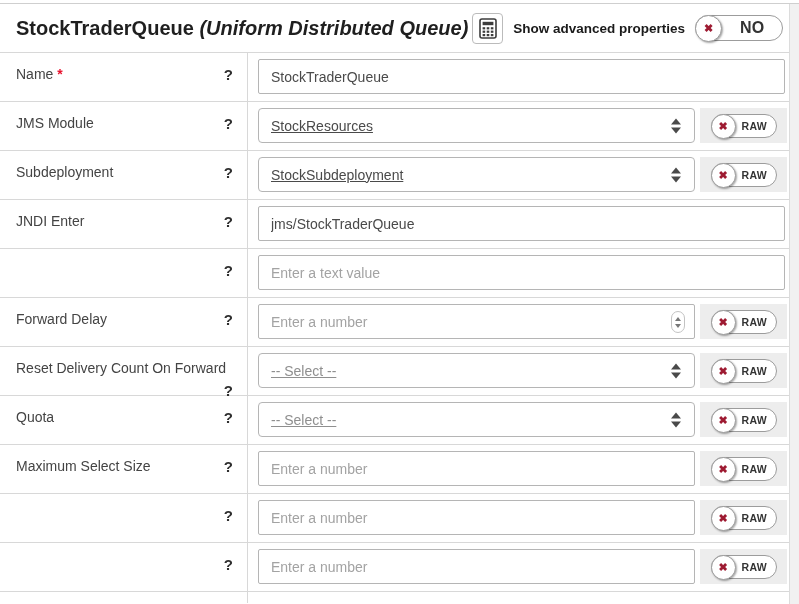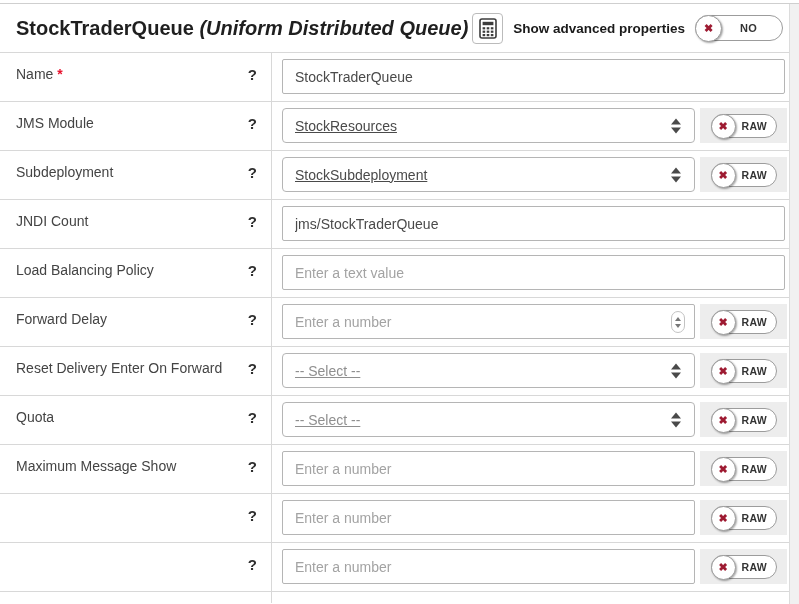--- a/index.html
+++ b/index.html
@@ -23,28 +23,28 @@
   
   .pill { position:relative; display:flex; align-items:center; background:#fff;
           border:1px solid #9c9c9c; border-radius:999px; cursor:pointer; }
   .pill .knob { position:absolute; left:-1px; top:-1px; background:#fff; border:1px solid #9c9c9c;
                 border-radius:50%; display:flex; align-items:center; justify-content:center;
                 box-shadow:1px 1px 2px rgba(0,0,0,.35); }
   .pill .xmark { color:#9e1b32; font-size:11px; font-weight:bold; line-height:1; }
   .pill .pill-label { font-weight:bold; color:#333; letter-spacing:.3px; }
   .toggle-lg { width:88px; height:26px; }
   .toggle-lg .knob { width:27px; height:27px; }
-  .toggle-lg .pill-label { font-size:11px; margin-left:44px;text-align:center; }
+  .toggle-lg .pill-label { font-size:16px; margin-left:44px;text-align:center; }
   .toggle-sm { width:66px; height:24px; }
   .toggle-sm .knob { width:25px; height:25px; }
   .toggle-sm .pill-label { font-size:10.5px; margin-left:30px; }
 
   
   .row { display:flex; height:49px; border-bottom:1px solid #d8d8d8; }
-  .label-cell { width:272px; border-right:1px solid #d8d8d8; padding:13px 14px 0 16px;
+  .label-cell { width:248px; border-right:1px solid #d8d8d8; padding:13px 14px 0 16px;
                 display:flex; flex-wrap:wrap; align-content:flex-start; row-gap:6px; }
   .label { font-size:14px; color:#444; }
   .req { color:#e8112d; font-weight:bold; }
   .help { margin-left:auto; font-size:15px; font-weight:bold; color:#2e2e2e; cursor:pointer; }
   .field-cell { position:relative; flex:1; }
 
   .control { position:absolute; top:6px; height:35px; }
   .control.full { left:10px; right:4px; }
   .control.short { left:10px; right:94px; }
   input.control { border:1px solid #b5b5b5; border-radius:2px; padding:0 12px;
@@ -166,30 +166,29 @@
               <span class="knob">
                 <span class="xmark">✖</span>
               </span>
               <span class="pill-label">RAW</span>
             </button>
           </div>
         </div>
       </div>
       <div class="row">
         <div class="label-cell">
-          <span class="label">JNDI Count</span>
+          <span class="label">JNDI Enter</span>
           <span class="help">?</span>
         </div>
         <div class="field-cell">
           <input type="text" class="control input full" value="jms/StockTraderQueue" style="">
         </div>
       </div>
       <div class="row">
         <div class="label-cell">
-          <span class="label">Load Balancing Policy</span>
           <span class="help">?</span>
         </div>
         <div class="field-cell">
           <input type="text" class="control input full" placeholder="Enter a text value" style="">
         </div>
       </div>
       <div class="row">
         <div class="label-cell">
           <span class="label">Forward Delay</span>
           <span class="help">?</span>
@@ -205,21 +204,21 @@
               <span class="knob">
                 <span class="xmark">✖</span>
               </span>
               <span class="pill-label">RAW</span>
             </button>
           </div>
         </div>
       </div>
       <div class="row">
         <div class="label-cell">
-          <span class="label">Reset Delivery Enter On Forward</span>
+          <span class="label">Reset Delivery Count On Forward</span>
           <span class="help">?</span>
         </div>
         <div class="field-cell">
           <div class="control select short">
             <span class="sel-value ph">-- Select --</span>
             <span class="sel-arrows">
               <i class="tri-up"></i>
               <i class="tri-down"></i>
             </span>
           </div>
@@ -251,21 +250,21 @@
               <span class="knob">
                 <span class="xmark">✖</span>
               </span>
               <span class="pill-label">RAW</span>
             </button>
           </div>
         </div>
       </div>
       <div class="row">
         <div class="label-cell">
-          <span class="label">Maximum Message Show</span>
+          <span class="label">Maximum Select Size</span>
           <span class="help">?</span>
         </div>
         <div class="field-cell">
           <input type="text" class="control input short" placeholder="Enter a number" style="">
           <div class="raw-panel">
             <button class="pill toggle-sm">
               <span class="knob">
                 <span class="xmark">✖</span>
               </span>
               <span class="pill-label">RAW</span>

